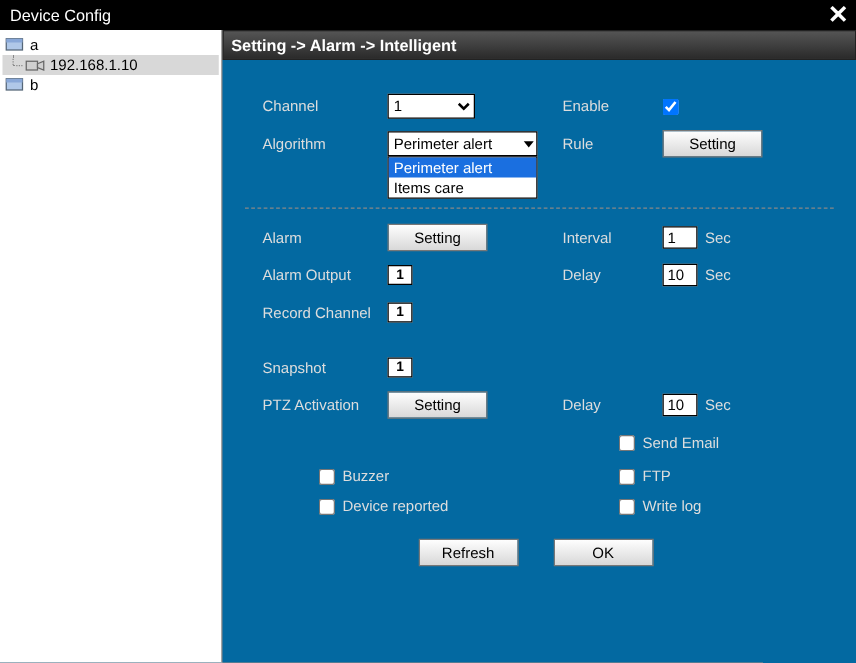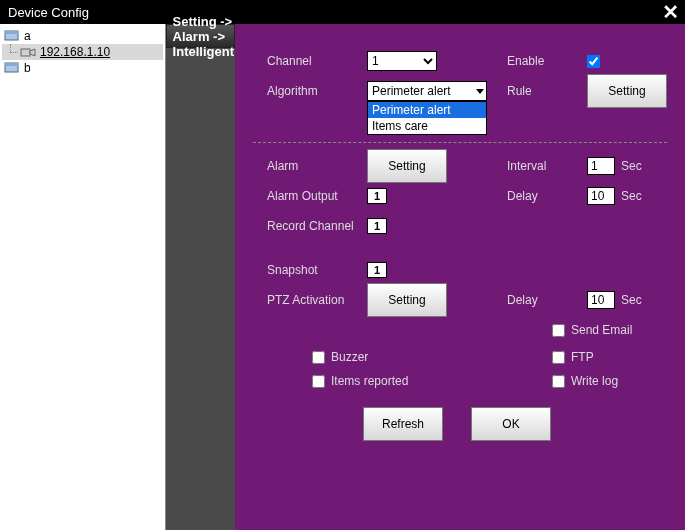--- a/index.html
+++ b/index.html
@@ -67,49 +67,49 @@
   .tree-item.level1::after {
     content: "";
     position: absolute;
     left: 8px;
     top: 50%;
     width: 8px;
     border-top: 1px dotted #888;
   }
   .tree-item.selected {
     background: #d8d8d8;
-    text-decoration: underline;
   }
   .node-icon {
     width: 16px;
     height: 14px;
     display: inline-block;
   }
   .folder-icon { position: relative; }
   .folder-icon svg { display: block; }
   .cam-icon svg { display: block; }
   .main-pane {
     flex: 1;
     background: #4a4a4a;
     display: flex;
+    flex-direction: column;
   }
   .breadcrumb {
     height: 24px;
     background: linear-gradient(#555,#2a2a2a);
     color: #fff;
     font-weight: bold;
     font-size: 13px;
     display: flex;
     align-items: center;
     padding-left: 6px;
     border: 1px solid #222;
   }
   .form-area {
     flex: 1;
-    background: #701a75;
+    background: #0369a1;
     color: #ddd;
     padding: 22px 18px 10px 32px;
     position: relative;
   }
   .row {
     display: flex;
     align-items: center;
     height: 30px;
   }
   .lbl {
@@ -159,21 +159,21 @@
     color: #000;
     padding: 1px 4px;
     cursor: pointer;
   }
   .algo-option.hl {
     background: #1a6fe0;
     color: #fff;
   }
   .btn {
     width: 80px;
-    height: 34px;
+    height: 22px;
     background: linear-gradient(#fefefe,#d8d8d8);
     border: 1px solid #777;
     font-size: 12px;
     cursor: pointer;
     color: #000;
   }
   .num-input {
     width: 28px;
     height: 18px;
     background: #fff;
@@ -378,21 +378,21 @@
           <span style="width:20px;"></span>
           <span class="cb-row">
             <input type="checkbox" class="cb" style="">
             <span>FTP</span>
           </span>
         </div>
 
         <div class="row" style="height:24px;">
           <span class="cb-row" style="width:220px;">
             <input type="checkbox" class="cb" style="">
-            <span>Items reported</span>
+            <span>Device reported</span>
           </span>
           <span style="width:20px;"></span>
           <span class="cb-row">
             <input type="checkbox" class="cb" style="">
             <span>Write log</span>
           </span>
         </div>
 
         <div class="button-row">
           <button class="btn">Refresh</button>

